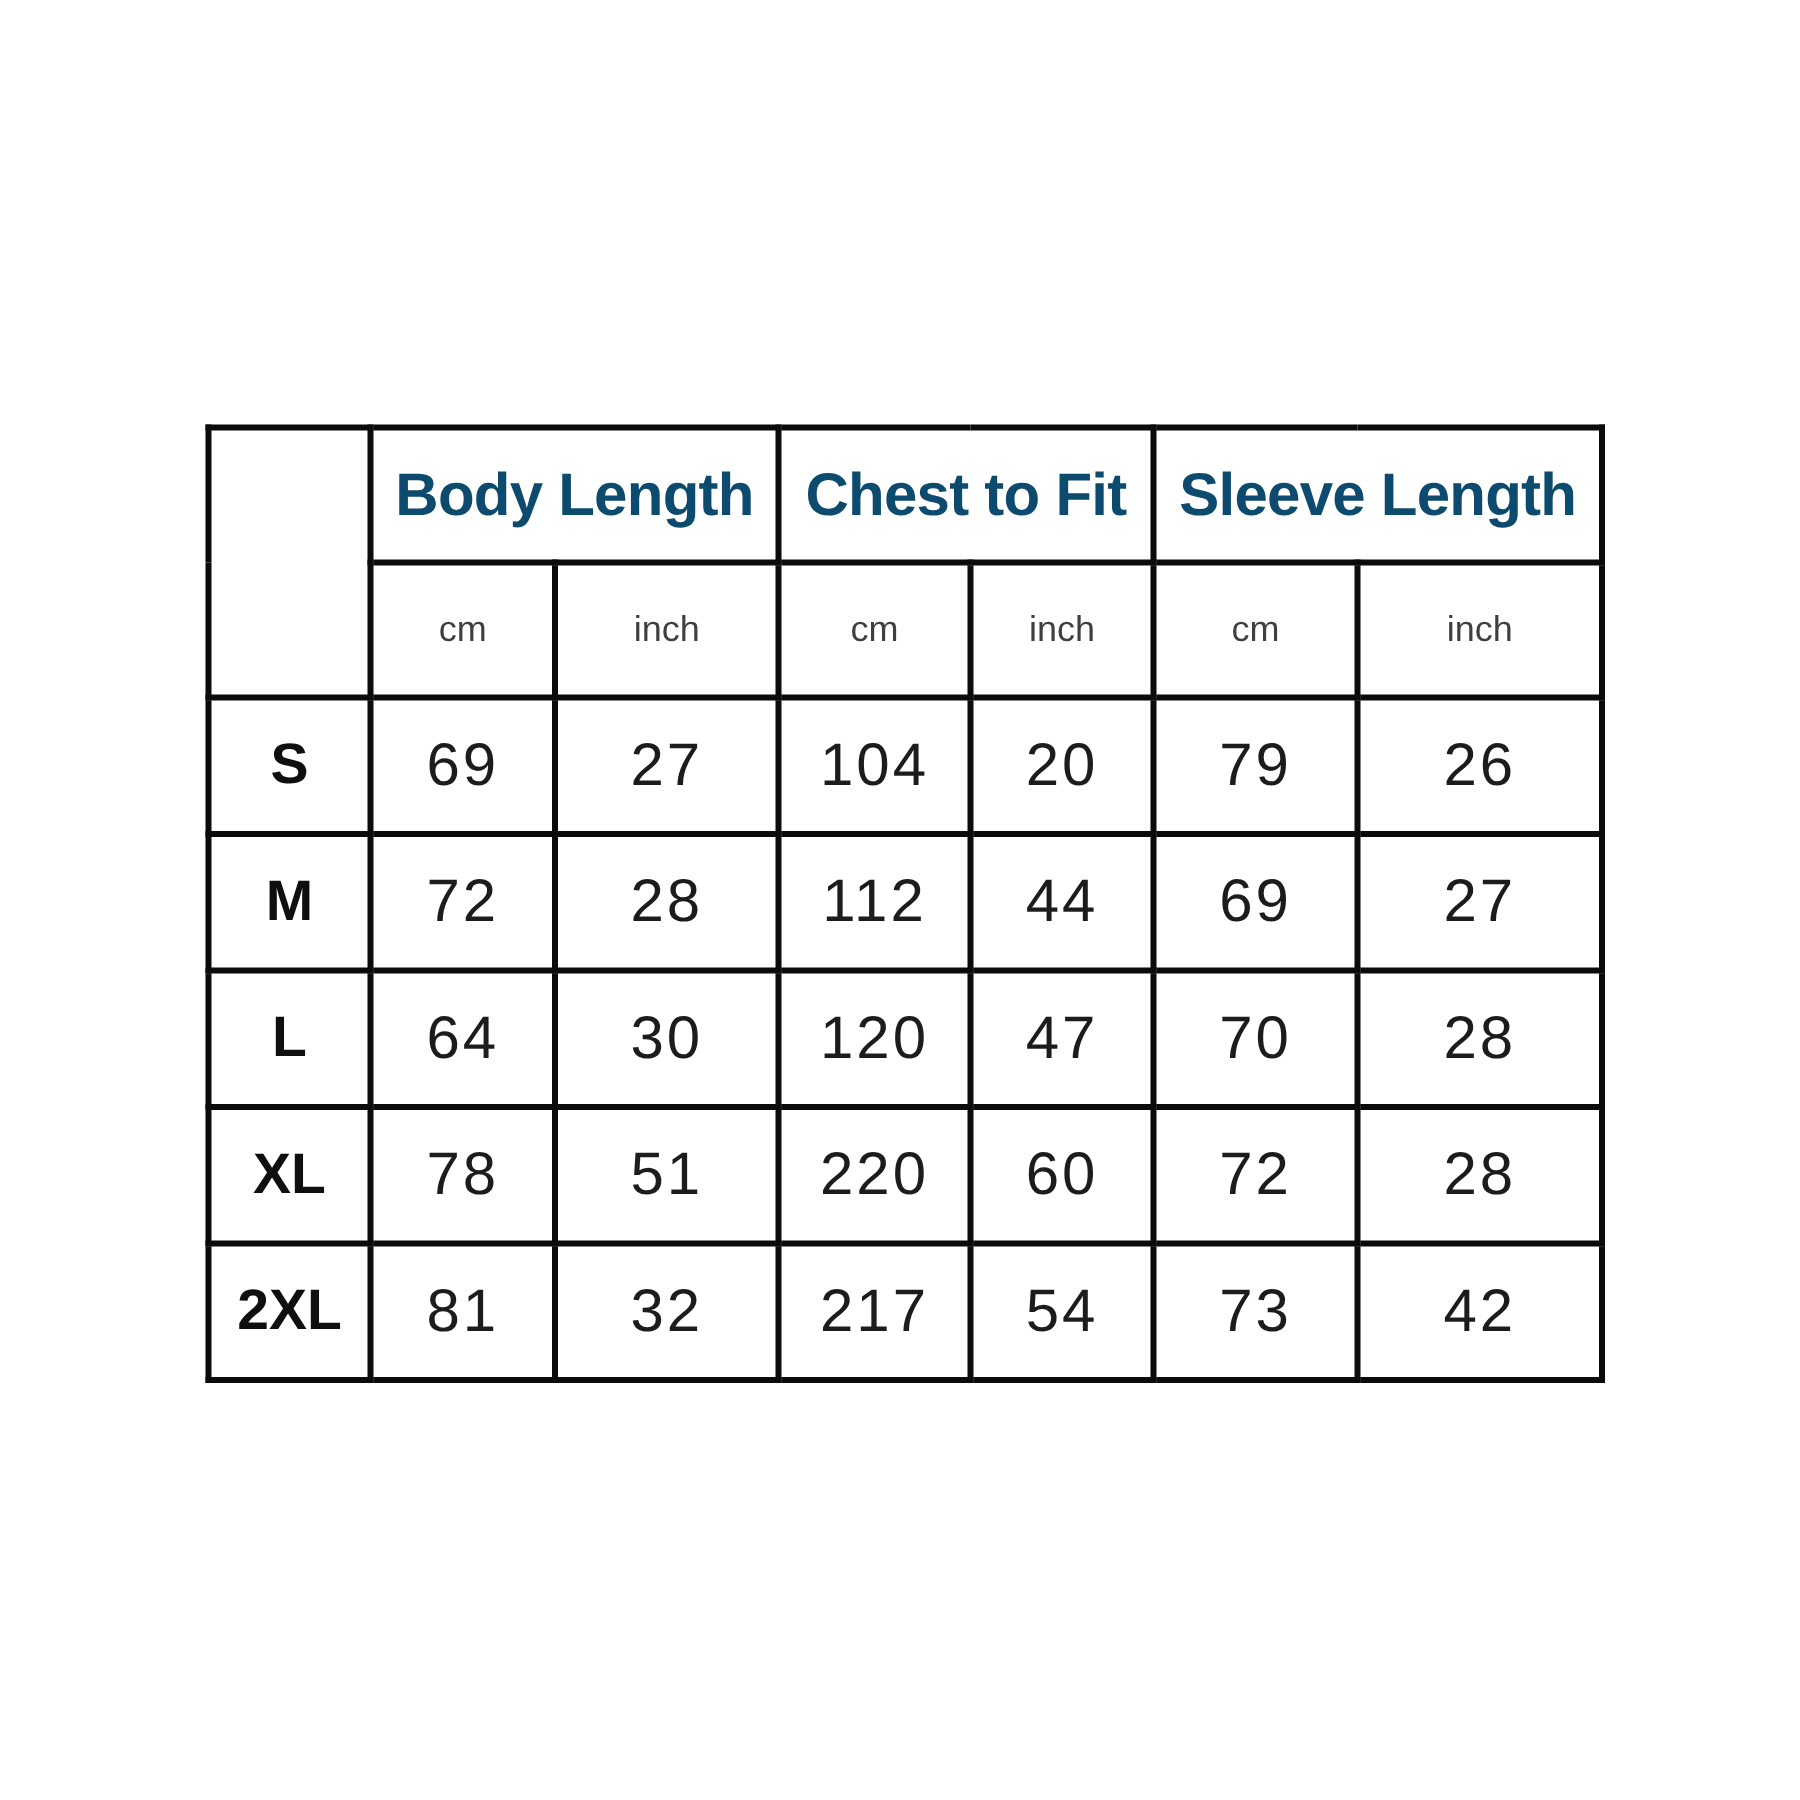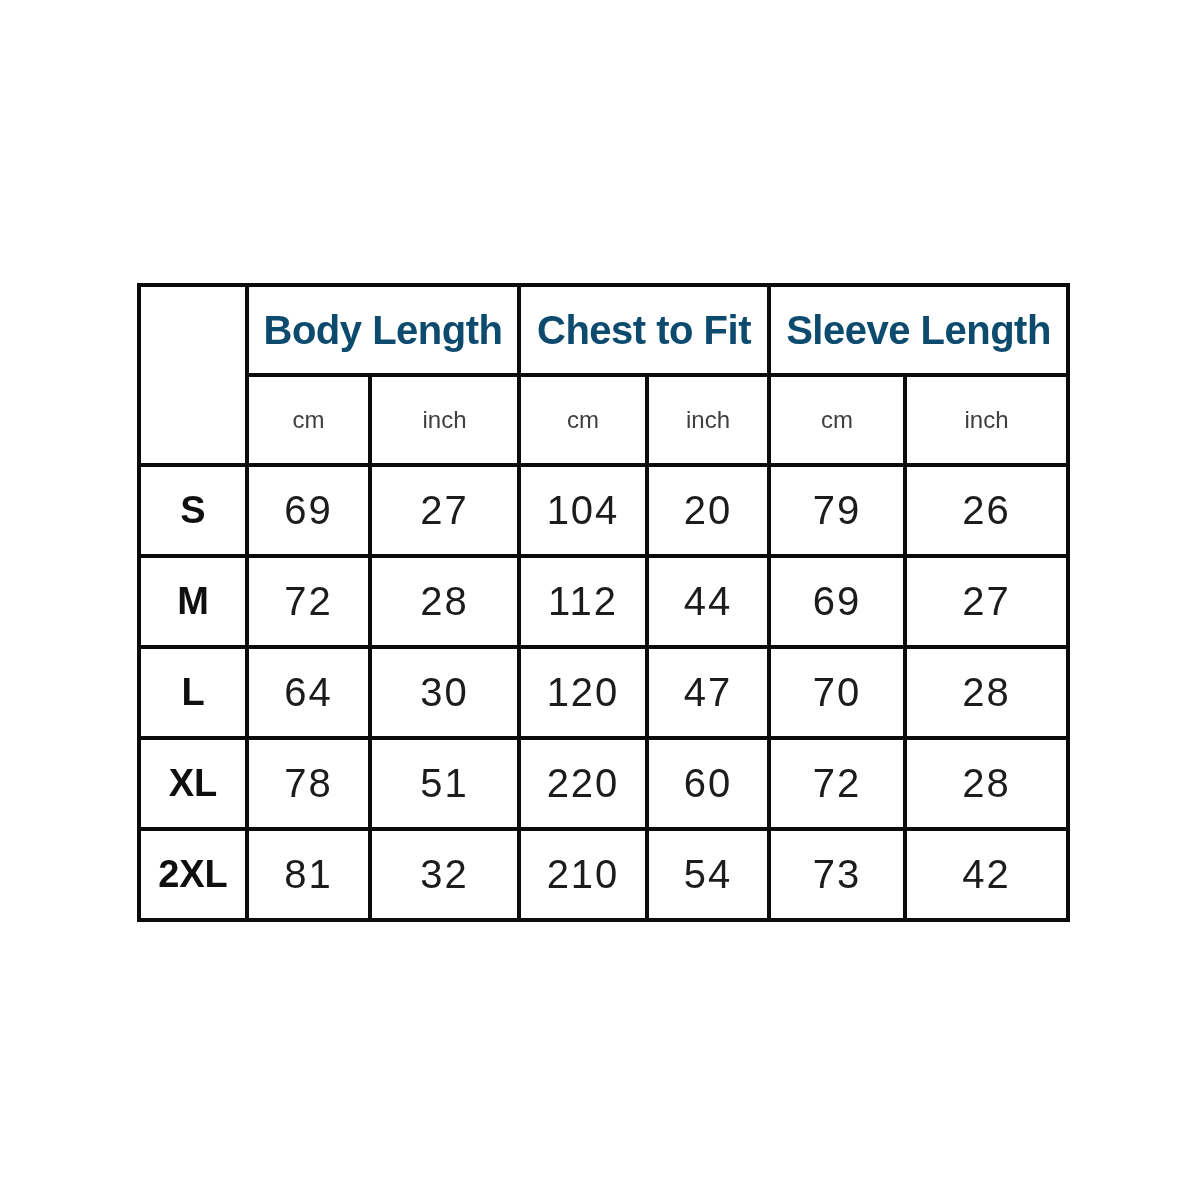--- a/index.html
+++ b/index.html
@@ -135,20 +135,20 @@
       <td class="value">220</td>
       <td class="value">60</td>
       <td class="value">72</td>
       <td class="value">28</td>
     </tr>
 
     <tr class="data-row">
       <td class="size-label">2XL</td>
       <td class="value">81</td>
       <td class="value">32</td>
-      <td class="value">210</td>
+      <td class="value">217</td>
       <td class="value">54</td>
       <td class="value">73</td>
       <td class="value">42</td>
     </tr>
   </tbody>
     </table>
 </div>
 
 </body></html>

